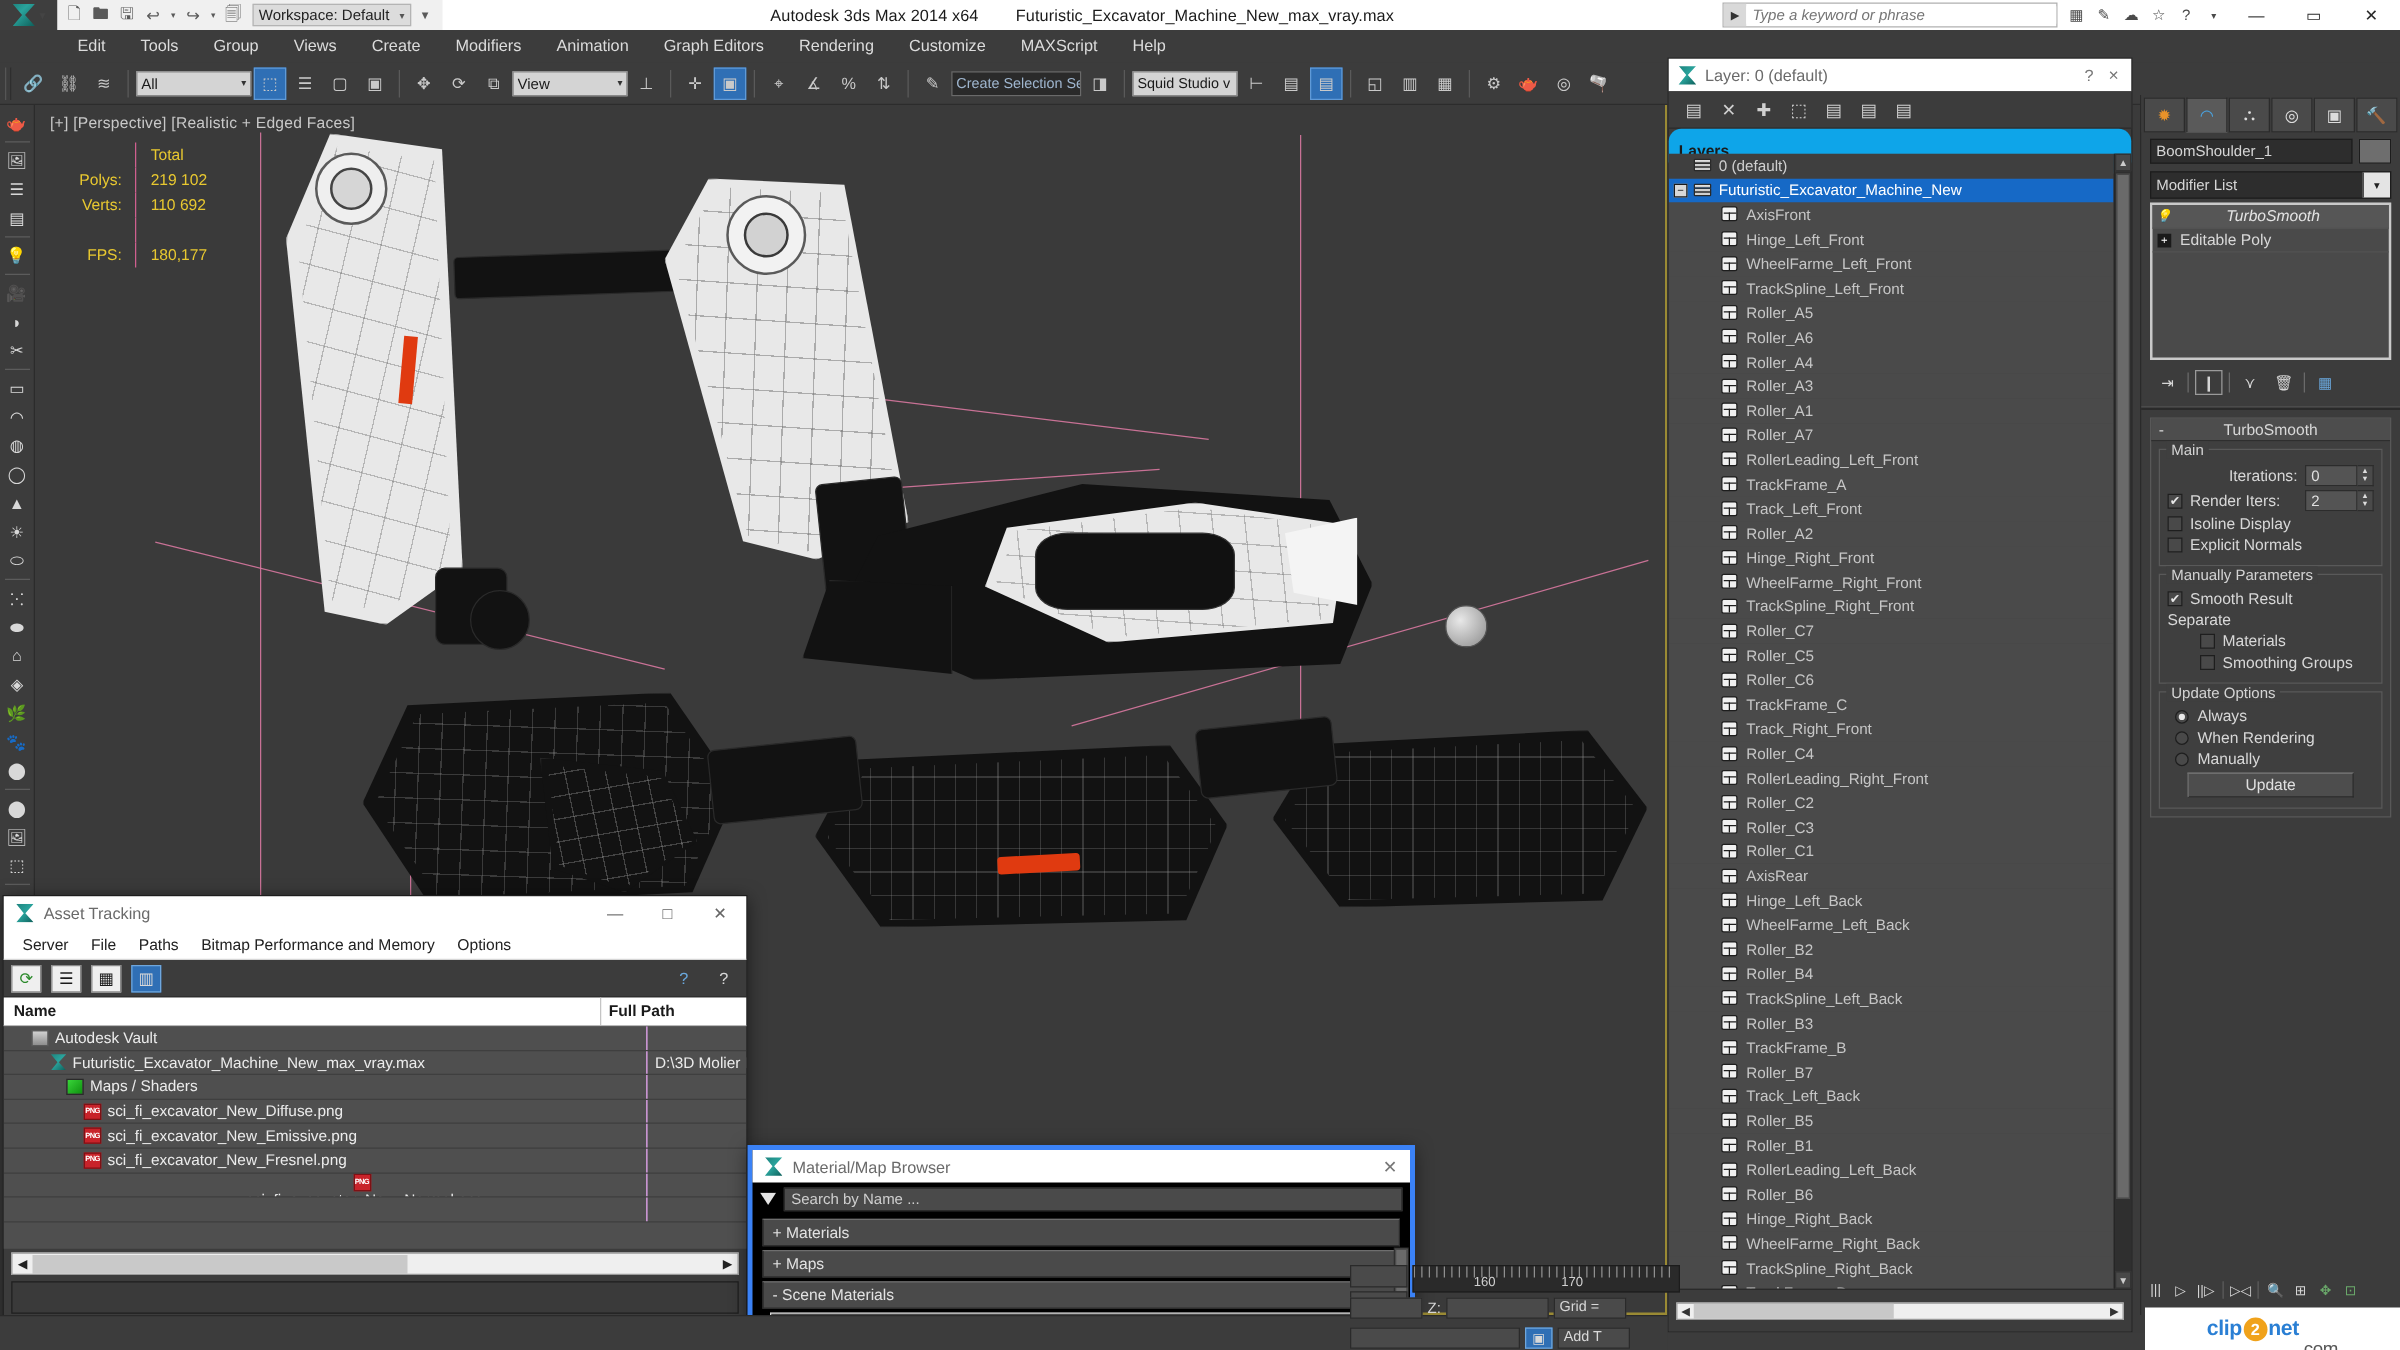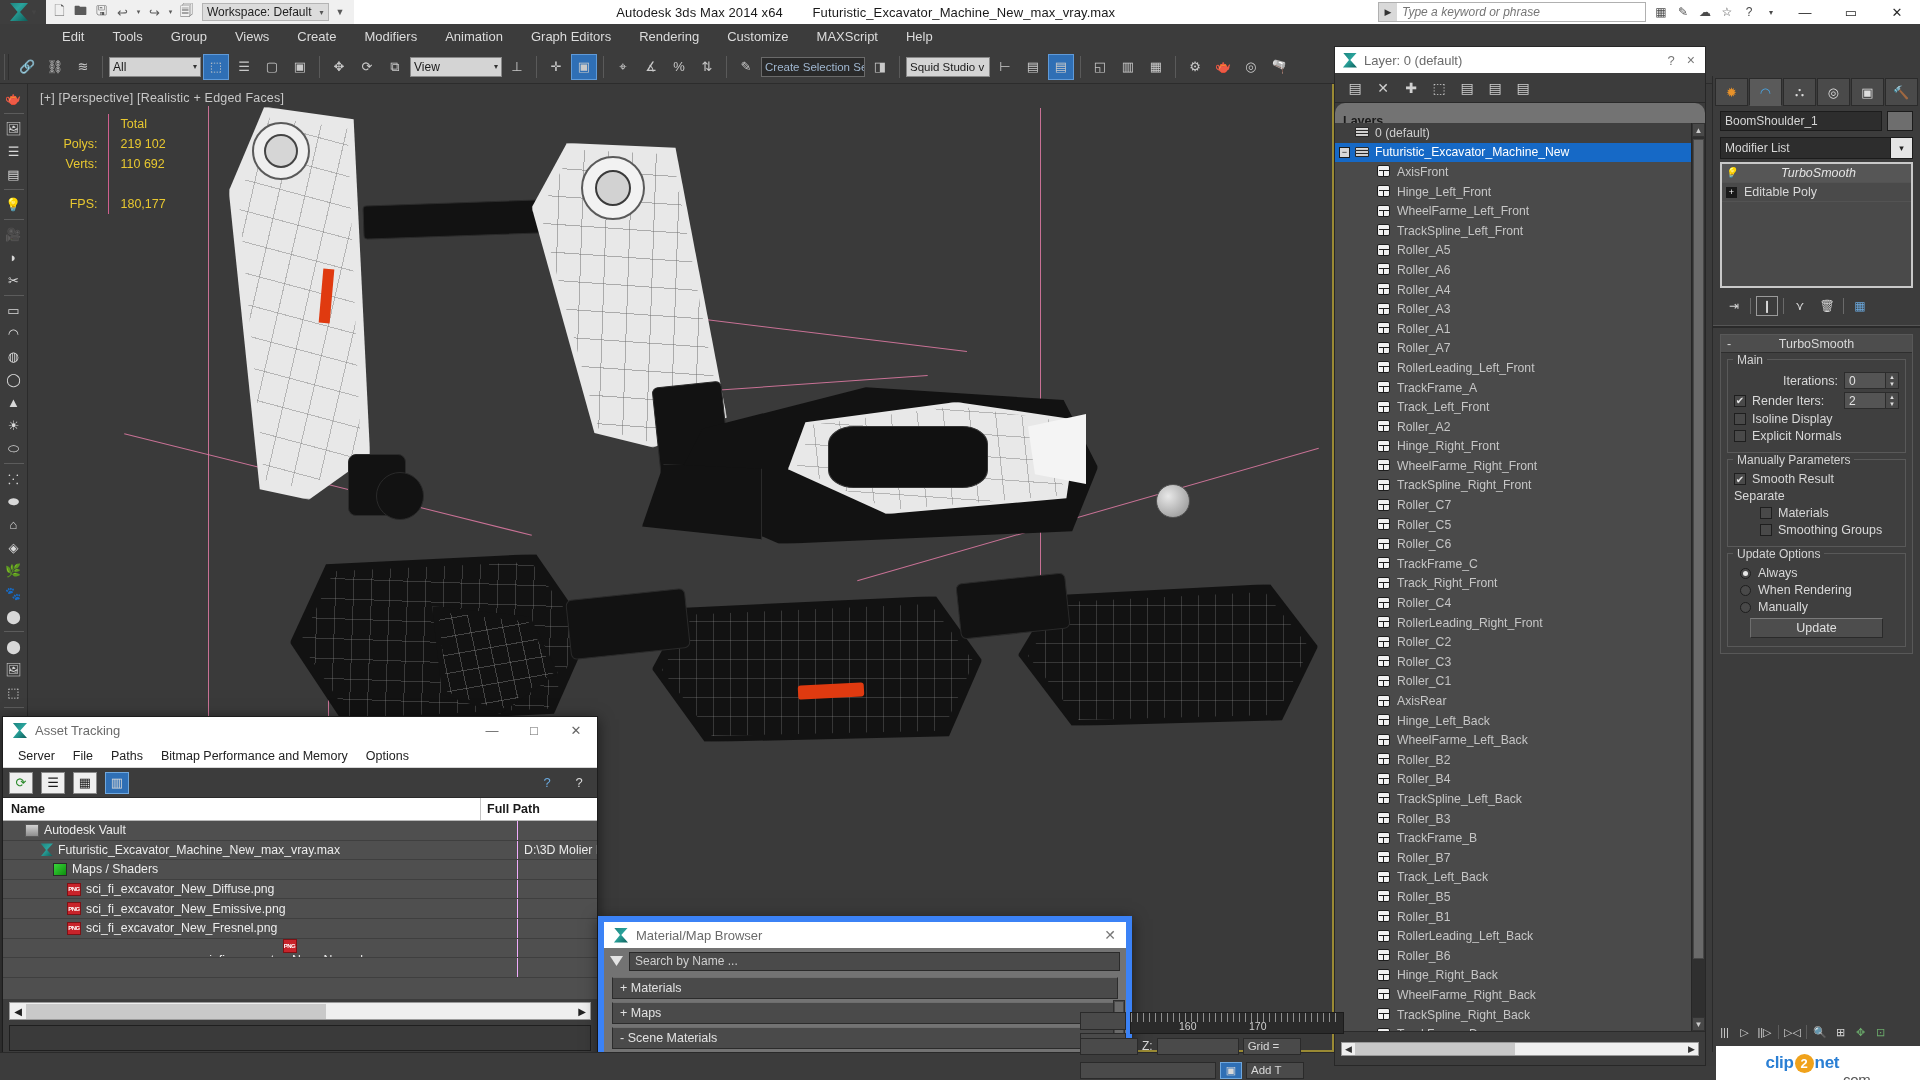--- a/index.html
+++ b/index.html
@@ -153,21 +153,21 @@
   }
   .lp-title .tx { flex:1; color:#6a6a6a; font-size:13px; }
   .lp-title .q { color:#777; font-size:13px; padding:0 12px; }
   .lp-title .x { color:#777; font-size:14px; padding-right:4px; }
   .lp-tools {
     height:30px; background:#3c3c3c; display:flex; align-items:center; gap:4px; padding:0 8px;
     border-bottom:1px solid #2a2a2a;
   }
   .lp-tools .lt { width:24px; height:22px; display:flex; align-items:center; justify-content:center; font-size:14px; color:#d0d0d0; }
   .lp-head {
-    height:36px; background:#737373; color:#1a1a1a; font-size:12.5px;
+    height:36px; background:#0ea5e9; color:#1a1a1a; font-size:12.5px;
     display:flex; align-items:center; padding-left:8px; font-weight:bold;
     border-bottom:1px solid #bcbcbc;
     border-radius:10px;
   }
   .lp-list {
     position:absolute; left:0; top:76px; right:14px; bottom:34px;
     overflow:hidden; background:#4a4a4a;
   }
   .lrow { height:19.6px; display:flex; align-items:center; font-size:12.2px; white-space:nowrap; }
   .lrow.l0 { background:#3f3f3f; color:#cfcfcf; padding-left:20px; }
@@ -319,21 +319,21 @@
   .maxico { width:14px; height:13px; background:linear-gradient(135deg,#1b7f7a,#2aa39c,#0d5e59); clip-path:polygon(12% 0%,100% 0%,58% 50%,100% 100%,12% 100%,50% 50%); margin-right:5px; flex:0 0 14px; }
   .mapsico { width:14px; height:13px; background:linear-gradient(135deg,#39d63a,#0e8f0e); border:1px solid #2a2a2a; margin-right:5px; flex:0 0 14px; }
   .as-hsb { height:18px; margin:3px 6px 0; background:#efefef; border:1px solid #9a9a9a; display:flex; align-items:center; }
   .as-hsb .a { width:16px; text-align:center; font-size:10px; color:#222; }
   .as-hsb .tb { width:300px; height:15px; background:#c9c9c9; }
   .as-status { height:26px; margin:5px 6px; background:#3a3a3a; border:1px solid #1f1f1f; }
 
   
   .mmb {
     position:absolute; left:598px; top:916px; width:534px; height:164px;
-    background:#737373; border:6px solid #3b82f6; box-shadow:0 3px 14px rgba(0,0,0,.5);
+    background:#000000; border:4px solid #3b82f6; box-shadow:0 3px 14px rgba(0,0,0,.5);
   }
   .mmb-title { height:26px; background:#fff; display:flex; align-items:center; padding-left:8px; }
   .mmb-title .ic { width:16px; height:15px; margin-right:8px; background:linear-gradient(135deg,#1b7f7a,#2aa39c,#0d5e59); clip-path:polygon(12% 0%,100% 0%,58% 50%,100% 100%,12% 100%,50% 50%); }
   .mmb-title .tx { flex:1; color:#6a6a6a; font-size:13px; }
   .mmb-title .x { width:32px; text-align:center; color:#777; font-size:14px; }
   .mmb-search { height:26px; display:flex; align-items:center; padding:3px 6px; gap:6px; }
   .mmb-search .tri { width:13px; height:10px; background:#e4e4e4; clip-path:polygon(0 0,100% 0,50% 100%); }
   .mmb-search .fld { flex:1; height:19px; background:#4a4a4a; border:1px solid #2a2a2a; color:#cfcfcf; font-size:12px; display:flex; align-items:center; padding-left:5px; }
   .mmb-grp { margin:3px 8px; height:22px; background:#4a4a4a; border:1px solid #2c2c2c; border-top-color:#6e6e6e; display:flex; align-items:center; padding-left:7px; font-size:12.5px; color:#e2e2e2; }
   .mmb-item {

